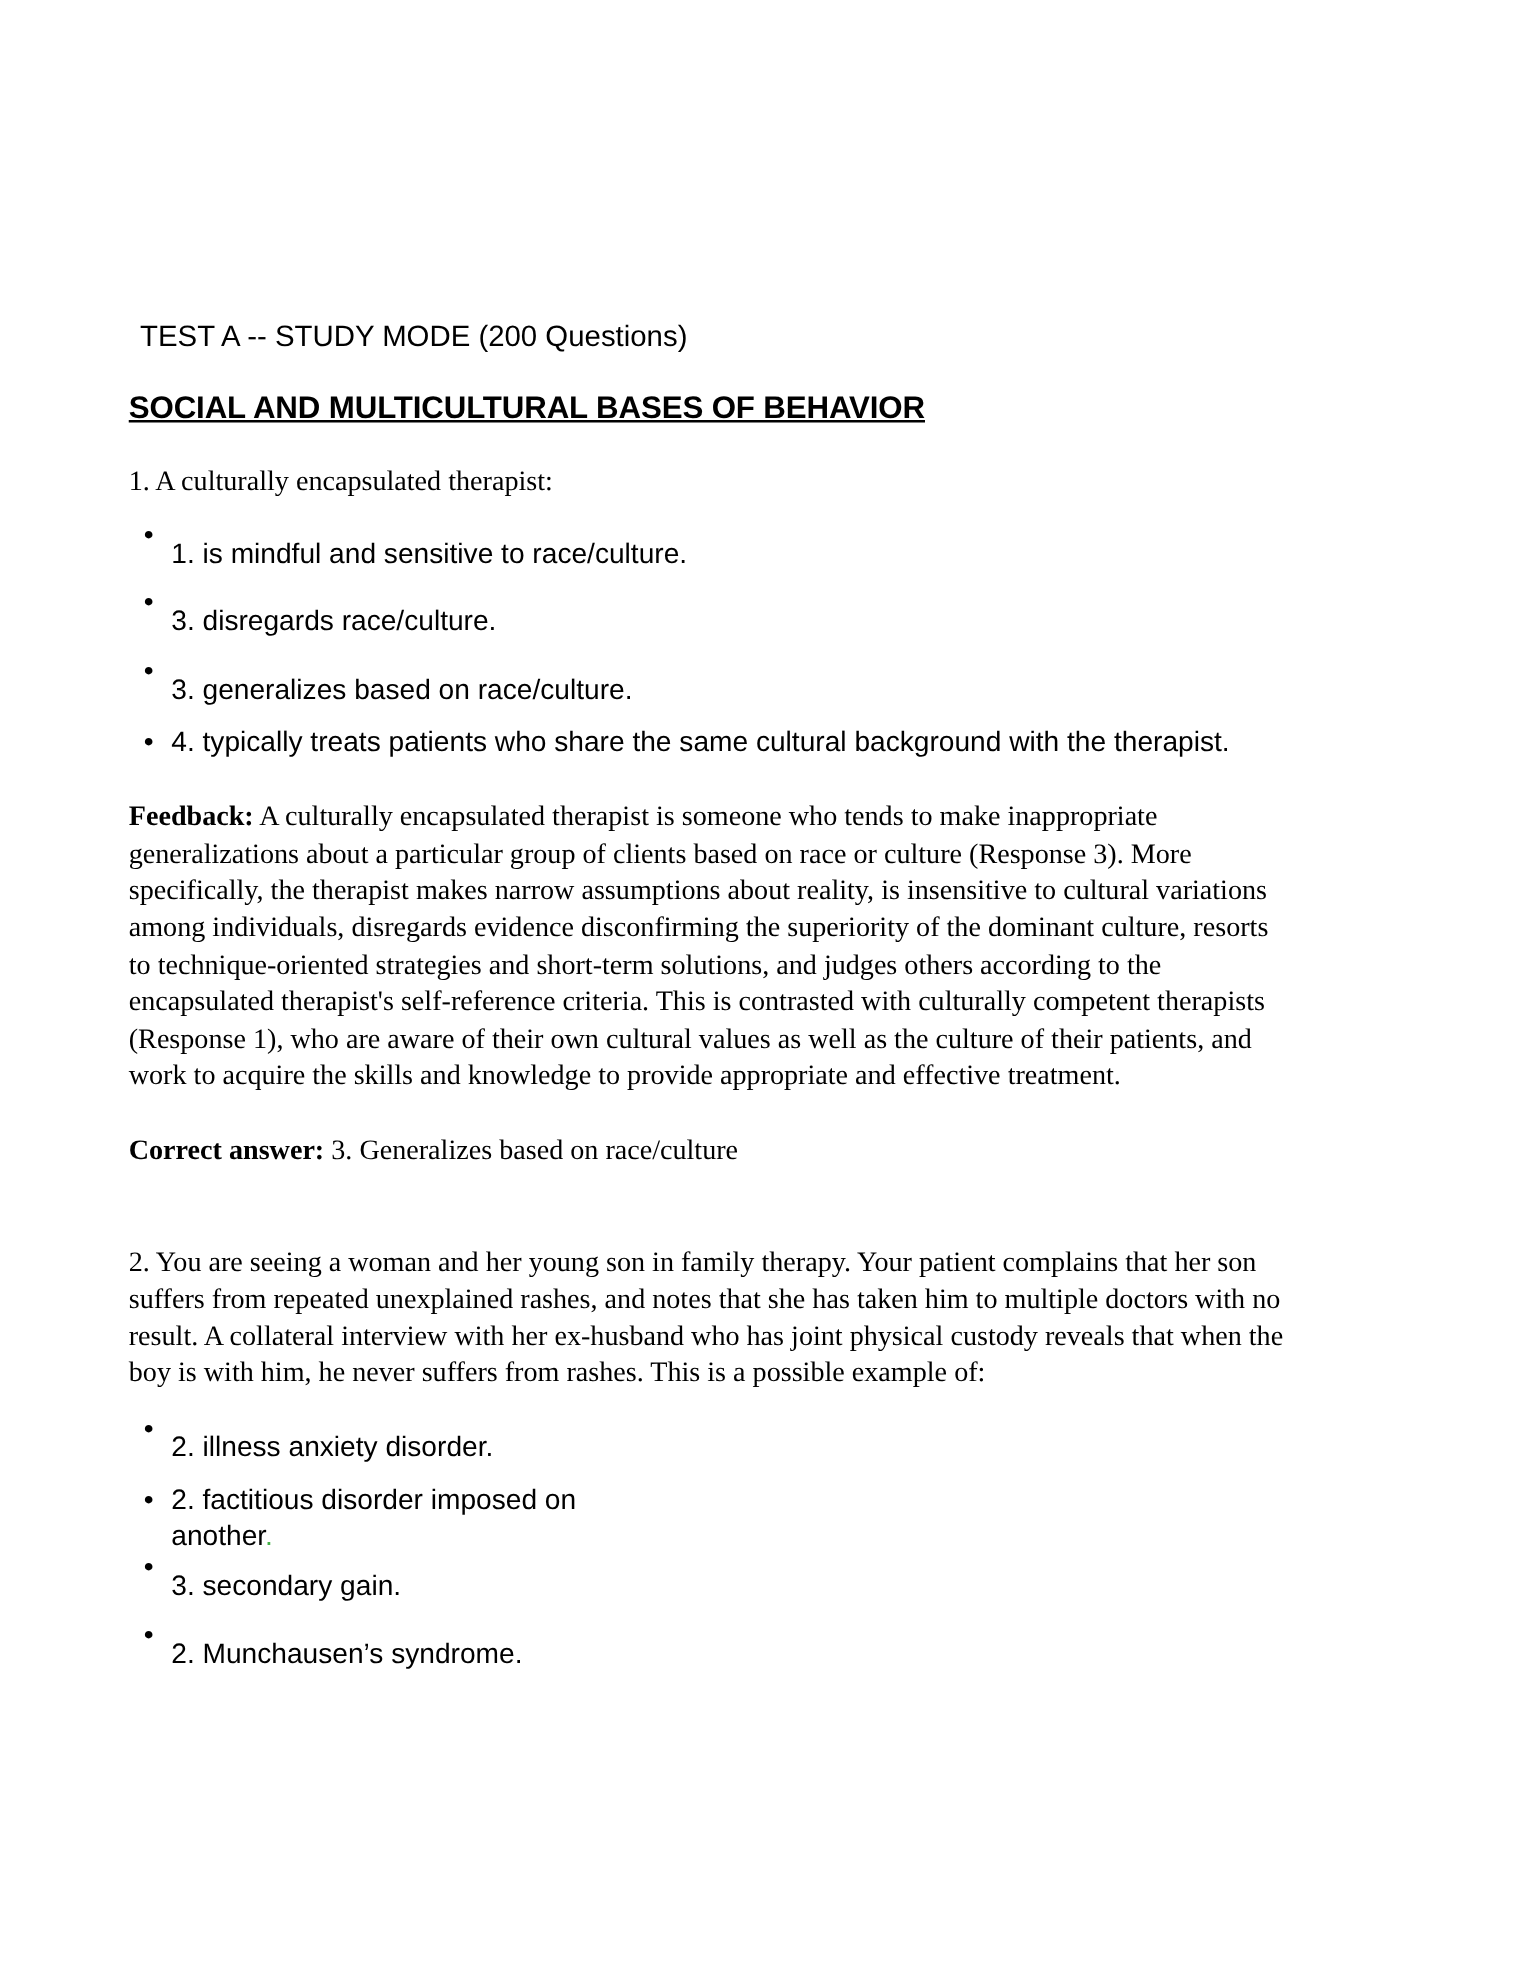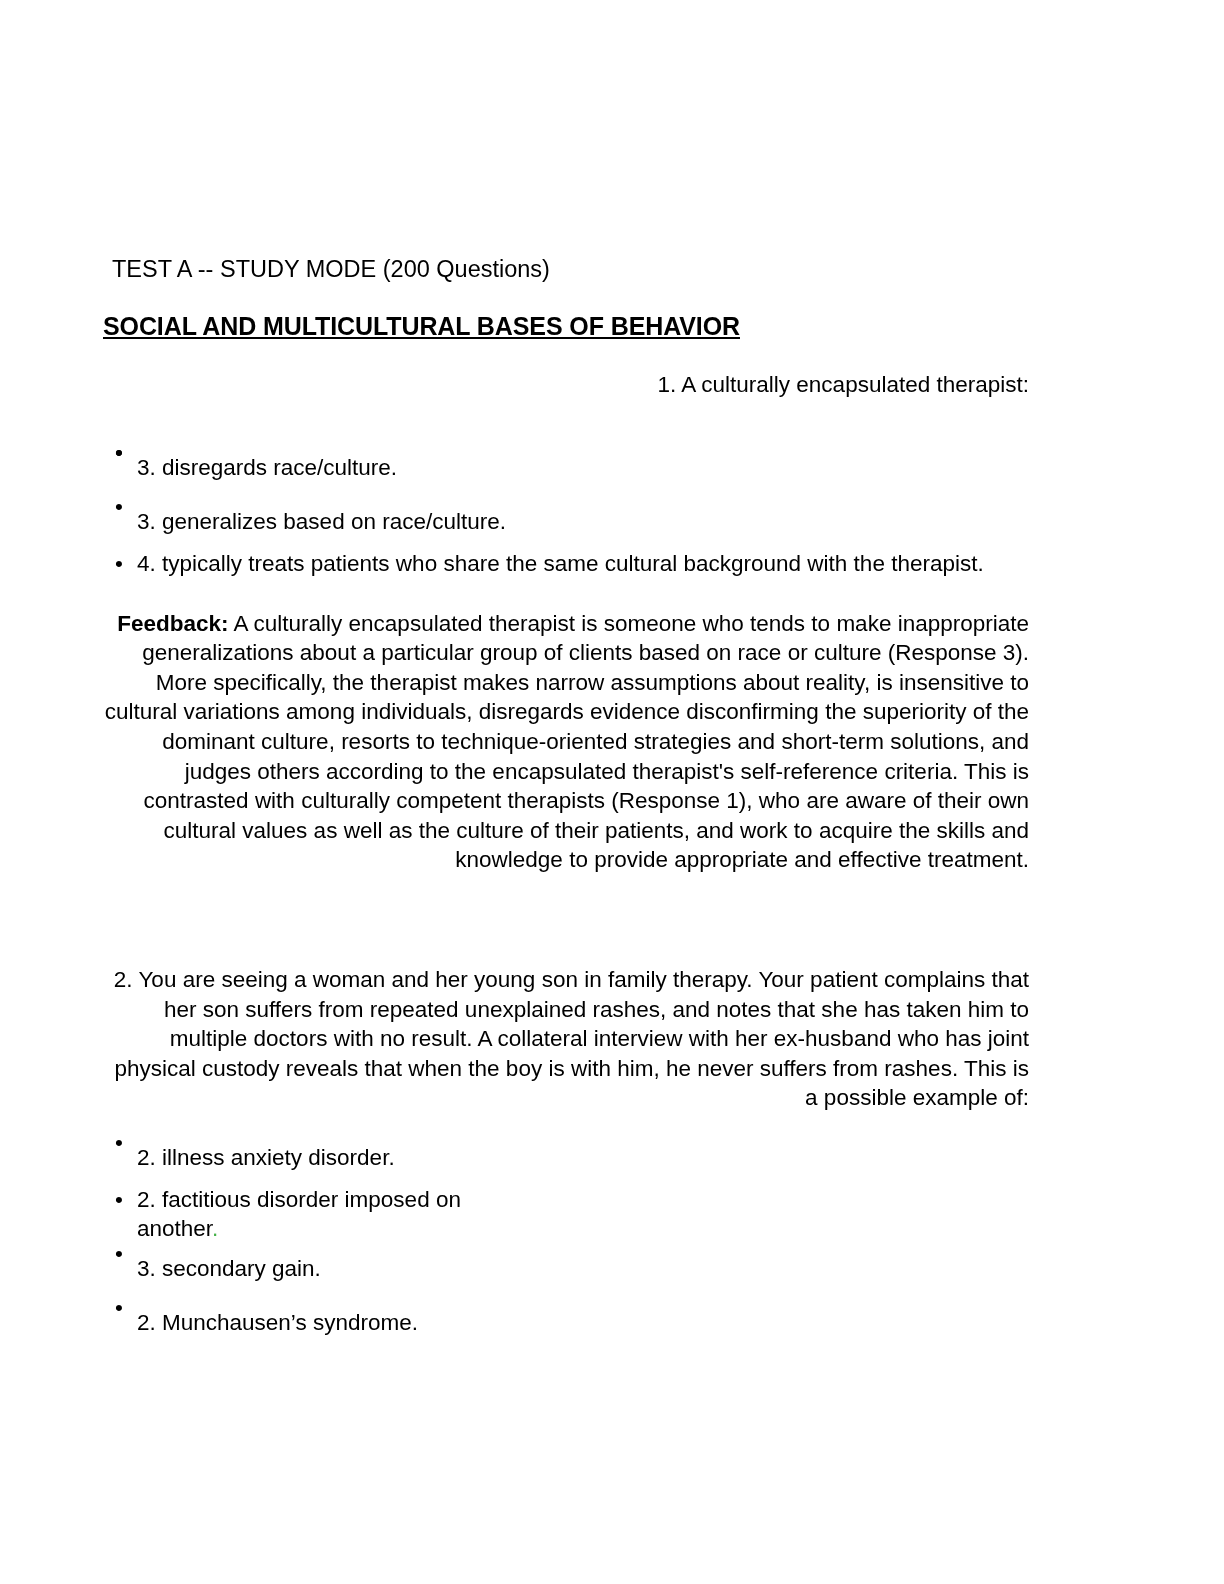--- a/index.html
+++ b/index.html
@@ -36,22 +36,23 @@
     margin: 0;
     padding: 0;
     line-height: 1.15;
     letter-spacing: -0.1px;
   }
   .para {
     font-size: 22.5px;
     line-height: 29.6px;
     margin: 0;
     padding: 0;
-    text-align: right;
+    text-align: left;
     width: 926px;
+    font-family: Liberation Serif, serif;
   }
   .bold { font-weight: bold; }
   .green-dot { color: #43b047; }
 
   ul.opts {
     list-style: none;
     margin: 0;
     padding: 0;
     width: 926px;
   }
@@ -97,20 +98,21 @@
 
   <div class="sp-b"></div>
 
   <p class="para">1. A culturally encapsulated therapist:</p>
 
   <div class="sp-c"></div>
 
   <ul class="opts">
     <li>
       <span class="bullet">•</span>
+      <span>1. is mindful and sensitive to race/culture.</span>
     </li>
     <li class="gap-row" style="margin-top:25px">
       <span class="bullet">•</span>
       <span>3. disregards race/culture.</span>
     </li>
     <li style="margin-top:25px">
       <span class="bullet">•</span>
       <span>3. generalizes based on race/culture.</span>
     </li>
     <li class="aligned" style="margin-top:12px">
@@ -118,20 +120,21 @@
       <span>4. typically treats patients who share the same cultural background with the therapist.</span>
     </li>
   </ul>
 
   <div class="sp-d"></div>
 
   <p class="para"><span class="bold">Feedback:</span><span> A culturally encapsulated therapist is someone who tends to make inappropriate generalizations about a particular group of clients based on race or culture (Response 3). More specifically, the therapist makes narrow assumptions about reality, is insensitive to cultural variations among individuals, disregards evidence disconfirming the superiority of the dominant culture, resorts to technique-oriented strategies and short-term solutions, and judges others according to the encapsulated therapist's self-reference criteria. This is contrasted with culturally competent therapists (Response 1), who are aware of their own cultural values as well as the culture of their patients, and work to acquire the skills and knowledge to provide appropriate and effective treatment.</span></p>
 
   <div class="sp-e"></div>
 
+  <p class="para"><span class="bold">Correct answer:</span><span> 3. Generalizes based on race/culture</span></p>
 
   <div class="sp-f"></div>
 
 
   <div class="sp-g"></div>
 
   <p class="para">2. You are seeing a woman and her young son in family therapy. Your patient complains that her son suffers from repeated unexplained rashes, and notes that she has taken him to multiple doctors with no result. A collateral interview with her ex-husband who has joint physical custody reveals that when the boy is with him, he never suffers from rashes. This is a possible example of:</p>
 
   <div class="sp-h"></div>
 

